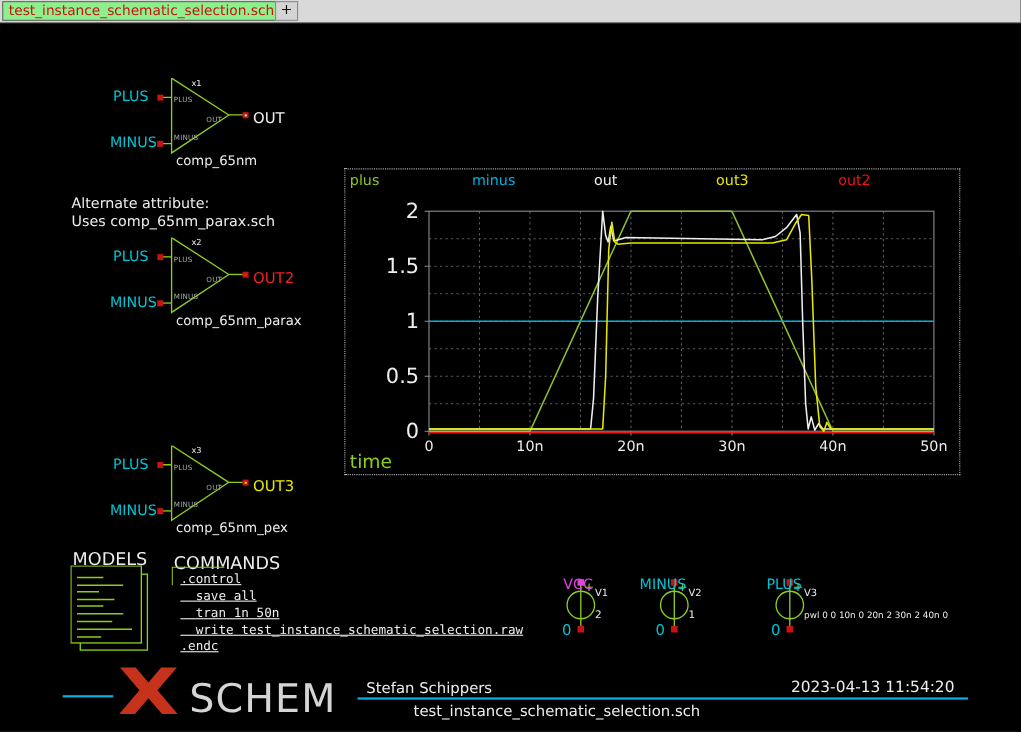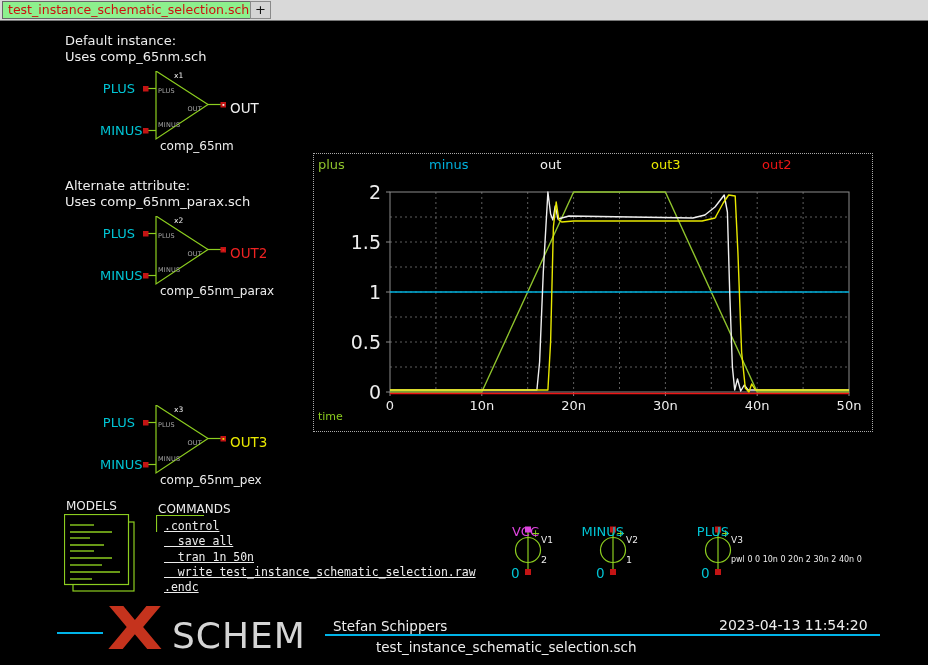--- a/index.html
+++ b/index.html
@@ -17,28 +17,28 @@
   .comparator{position:absolute;left:100px;width:180px;height:85px;}
   .comparator svg{position:absolute;left:0;top:0;}
   .symline{stroke:var(--green);stroke-width:1.2;fill:none;}
   .pin{fill:var(--pin_red);}
   .net-label{position:absolute;left:0;width:35px;text-align:right;color:var(--cyan);font-size:13px;}
   .pin-name{position:absolute;color:var(--gray_text);font-size:6.5px;letter-spacing:.2px;}
   .designator{position:absolute;left:74px;top:0px;color:var(--white_text);font-size:7.5px;}
   .out-label{position:absolute;left:130px;top:29px;font-size:13.5px;}
   .sym-name{position:absolute;left:60px;top:68px;color:var(--white_text);font-size:12px;}
   
-  #models-label,#commands-label{position:absolute;color:var(--white_text);font-size:12px;}
+  #models-label,#commands-label{position:absolute;color:var(--white_text);font-size:16px;}
   #commands-text{position:absolute;left:164px;top:519px;margin:0;color:var(--white_text);
       font-family:"DejaVu Sans Mono",monospace;font-size:11.5px;line-height:15.3px;white-space:pre;text-decoration:underline;}
   
   #graph-box{position:absolute;left:313px;top:153px;width:558px;height:277px;border:1px dotted #aaa;}
   #graph-legend{position:absolute;left:4px;top:3px;display:flex;}
   .legend-item{width:111px;font-size:13px;white-space:nowrap;}
-  #time-label{position:absolute;left:4px;top:256px;color:var(--green);font-size:11px;}
+  #time-label{position:absolute;left:4px;top:256px;color:var(--green);font-size:17px;}
   
   #loader{position:absolute;left:492px;top:444px;width:180px;height:20px;}
   #loader-label{position:absolute;left:51px;top:0px;color:#d8d8d8;font-size:15px;}
   
   .vsource{position:absolute;top:524px;width:230px;height:58px;}
   .vsource svg{position:absolute;left:0;top:0;}
   .src-name{position:absolute;left:16px;top:0;width:53px;text-align:right;font-size:13px;}
   .src-des{position:absolute;left:71px;top:11px;color:var(--white_text);font-size:9px;}
   .src-val{position:absolute;left:71px;top:30px;color:var(--white_text);font-size:9.5px;white-space:nowrap;}
   .src-gnd{position:absolute;left:41px;top:41px;color:var(--cyan);font-size:13.5px;}
@@ -55,22 +55,20 @@
 </head>
 <body>
 
 <div id="screen">
 
   <div id="tabbar">
     <div id="tab-active">test_instance_schematic_selection.sch</div>
     <div id="tab-new">+</div>
   </div>
 
-  <div class="inst-title" style="top:33px">Default instance:
-Uses comp_65nm.sch</div>
   <div class="comparator" style="top:71px">
     <svg width="180" height="85">
       <line x1="48" y1="17.5" x2="56" y2="17.5" class="symline"></line>
       <line x1="48" y1="59.5" x2="56" y2="59.5" class="symline"></line>
       <line x1="108" y1="33.5" x2="122" y2="33.5" class="symline"></line>
       <polygon points="56,0 56,68 108,33.5" class="symline"></polygon>
       <rect x="43" y="15" width="5.5" height="5.5" class="pin"></rect>
       <rect x="43" y="57" width="5.5" height="5.5" class="pin"></rect>
       <rect x="120.5" y="31" width="5.5" height="5.5" class="pin"></rect>
       <rect x="122.5" y="33" width="1.8" height="1.8" fill="#f0f0f0"></rect>

